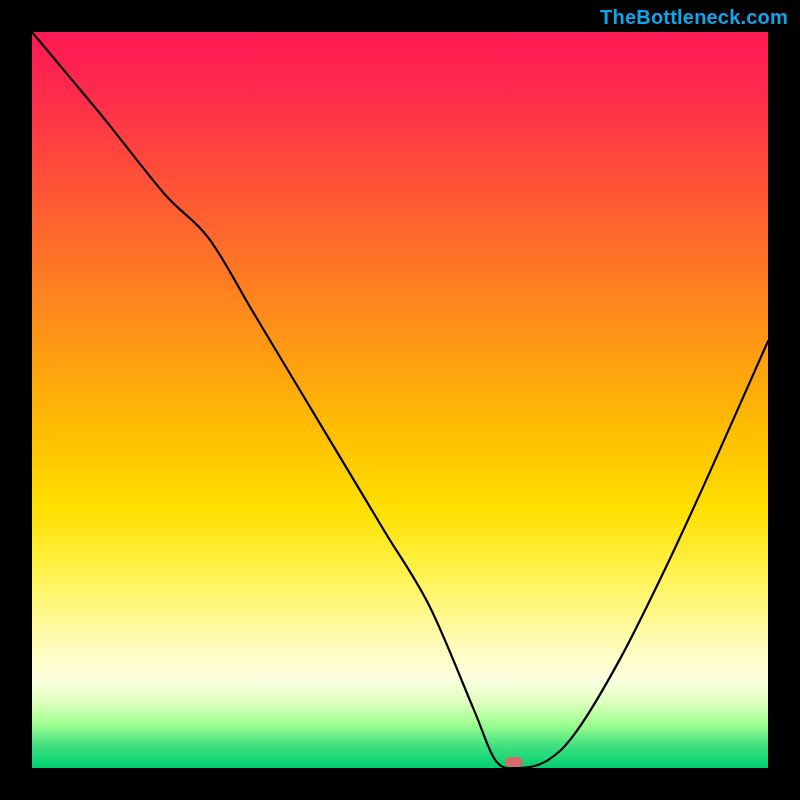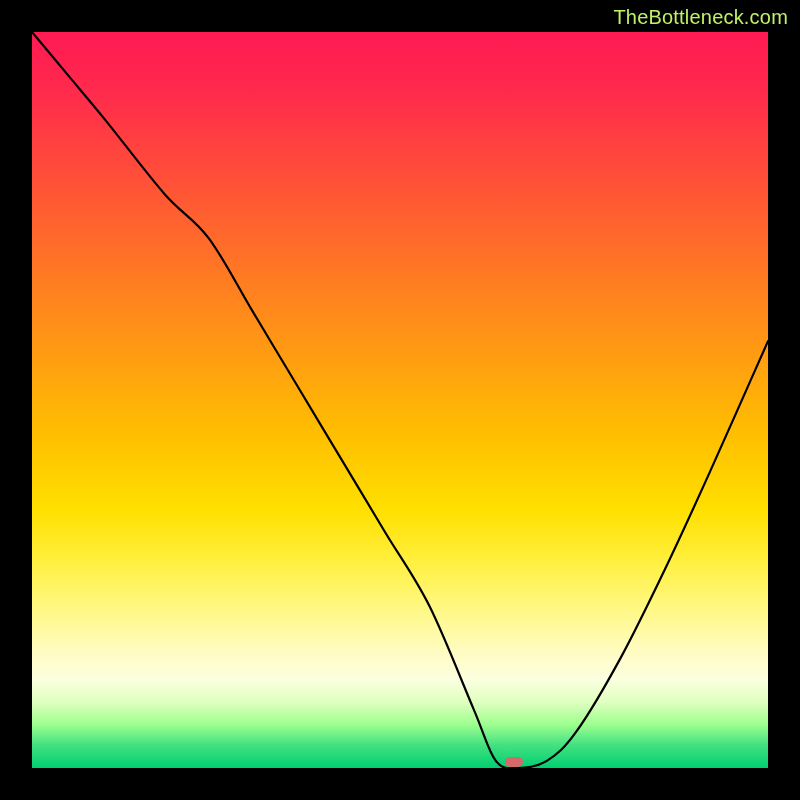--- a/index.html
+++ b/index.html
@@ -60,22 +60,22 @@
     background: #d46a6a;
     border-radius: 5px;
     transform: translate(-50%, -50%);
   }
   .watermark {
     position: absolute;
     top: 6px;
     right: 12px;
     font-family: Arial, Helvetica, sans-serif;
     font-size: 20px;
-    font-weight: 400;
-    color: #bef264;
+    font-weight: 700;
+    color: #0ea5e9;
     letter-spacing: 0.2px;
   }
 </style>
 </head>
 <body>
 
 <div class="frame">
 
   <div class="watermark">TheBottleneck.com</div>
 

